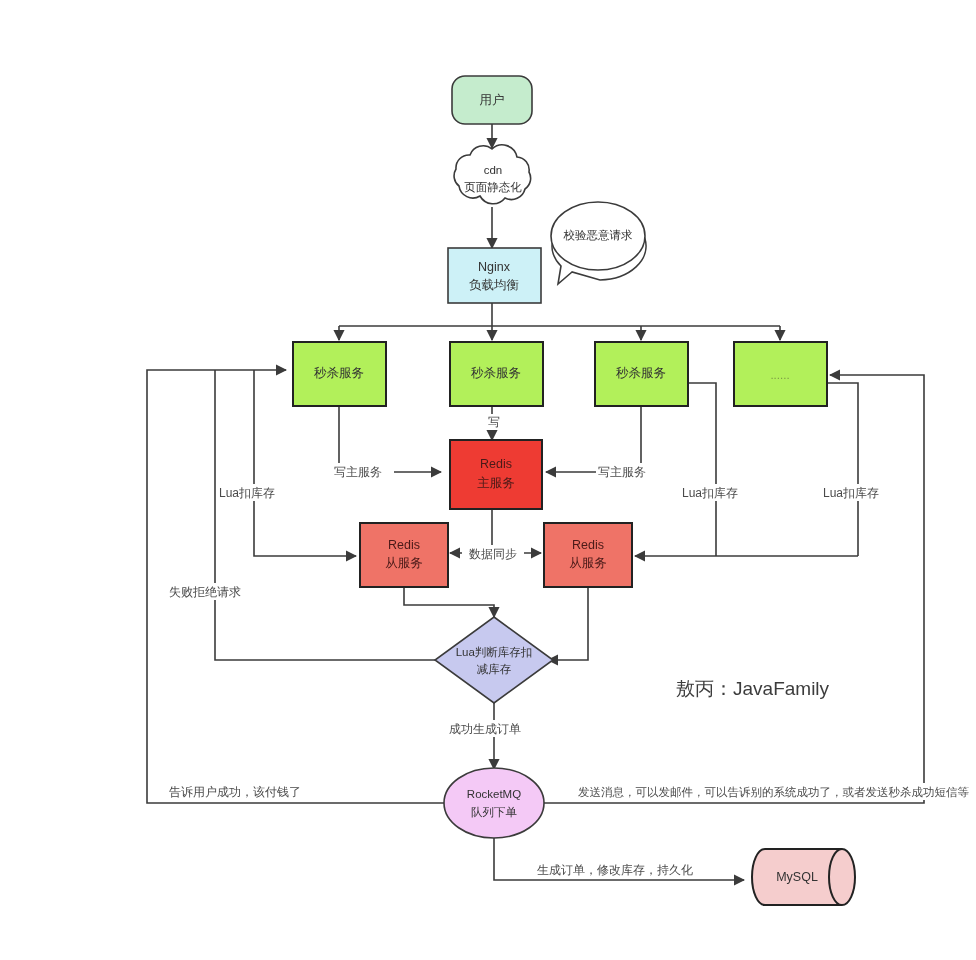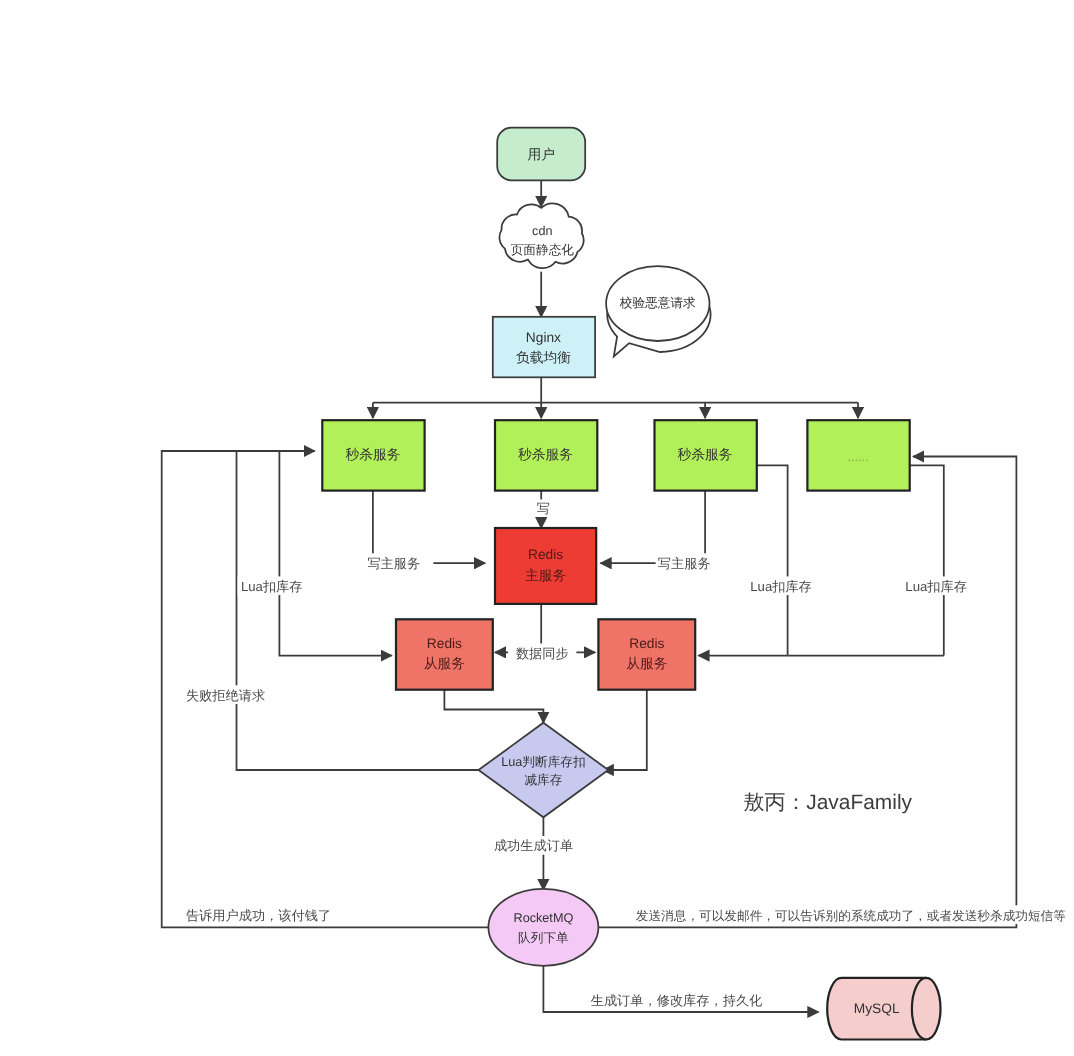--- a/index.html
+++ b/index.html
@@ -9,21 +9,20 @@
   }
   body {
     font-family: "Liberation Sans", "DejaVu Sans", sans-serif;
   }
   #stage {
     position: relative;
     width: 976px;
     height: 908px;
     background: #ffffff;
     overflow: hidden;
-    margin-top: 40px;
   }
   #diagram-svg {
     position: absolute;
     left: 0;
     top: 0;
     width: 976px;
     height: 960px;
   }
   .node-label {
     font-size: 12.5px;

